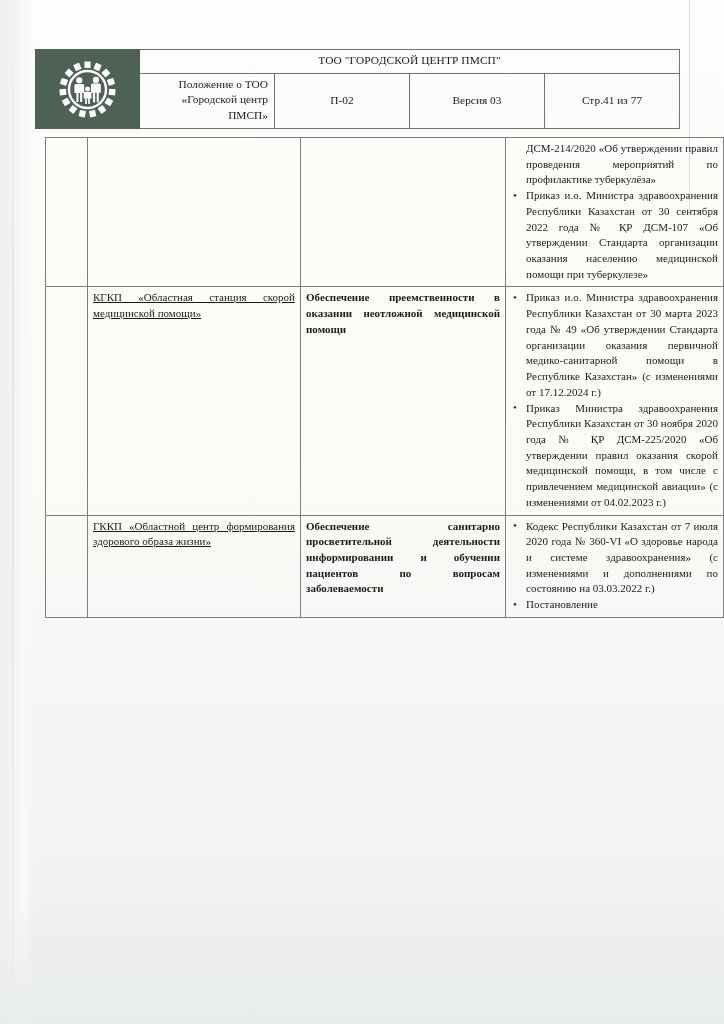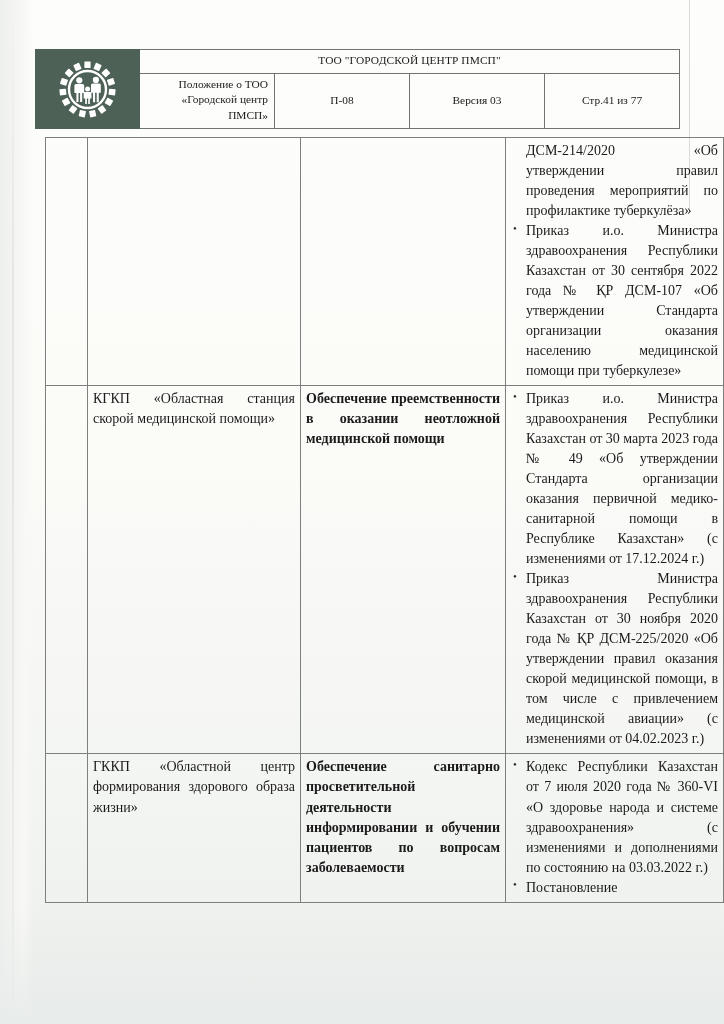--- a/index.html
+++ b/index.html
@@ -101,25 +101,25 @@
     left: 45px;
     top: 137px;
     width: 634px;
     border-collapse: collapse;
     table-layout: fixed;
   }
   .body-table td {
     border: 1px solid #7b807d;
     vertical-align: top;
     padding: 3px 5px 4px 5px;
-    font-size: 14px;
+    font-size: 11px;
     line-height: 1.43;
   }
   .c-num   { width: 31px; }
-  .c-org   { width: 202px; }
+  .c-org   { width: 202px; text-decoration: underline; }
   .c-fun   { width: 194px; font-weight: bold; }
   .c-doc   { width: 207px; }
 
   .just { text-align: justify; text-align-last: left; hyphens: none; }
 
   ul.doclist {
     margin: 0;
     padding: 0 0 0 15px;
     list-style: none;
   }
@@ -221,21 +221,21 @@
               </g>
             </g>
           </g>
         </svg>
       </span>
     </td>
     <td class="org-title-cell" colspan="4">ТОО "ГОРОДСКОЙ ЦЕНТР ПМСП"</td>
   </tr>
   <tr>
     <td class="doc-name-cell col-doc">Положение о ТОО «Городской центр ПМСП»</td>
-    <td class="meta-cell col-code">П-08</td>
+    <td class="meta-cell col-code">П-02</td>
     <td class="meta-cell col-ver">Версия  03</td>
     <td class="meta-cell col-page">Стр.41 из 77</td>
   </tr>
 </tbody>
   </table>
 
 <table class="body-table">
 
   <tbody>
       <tr>

